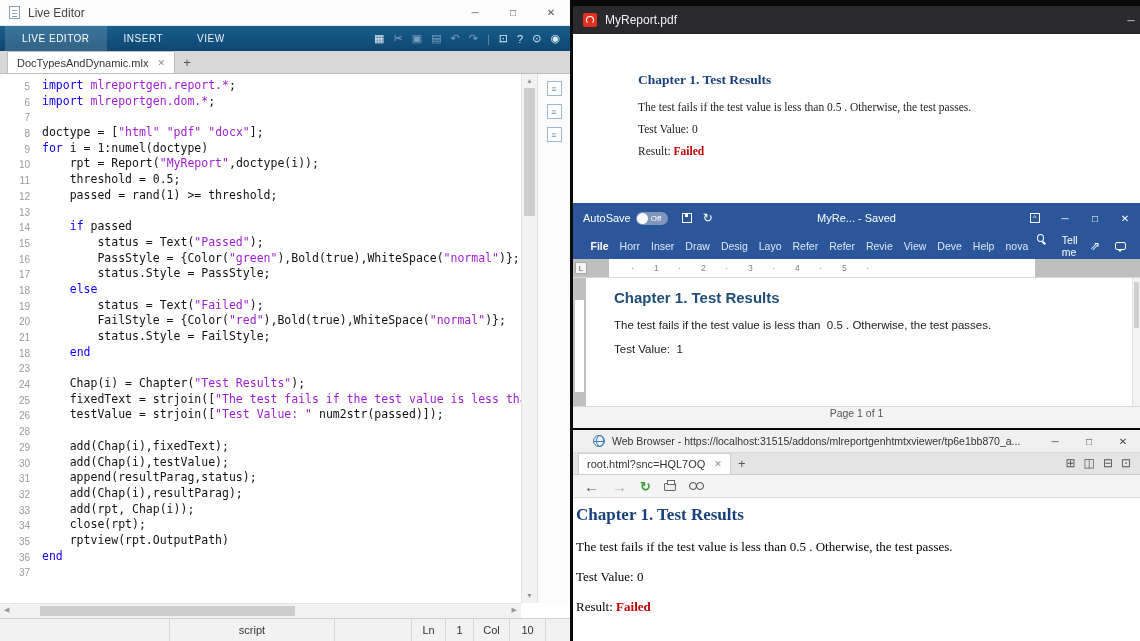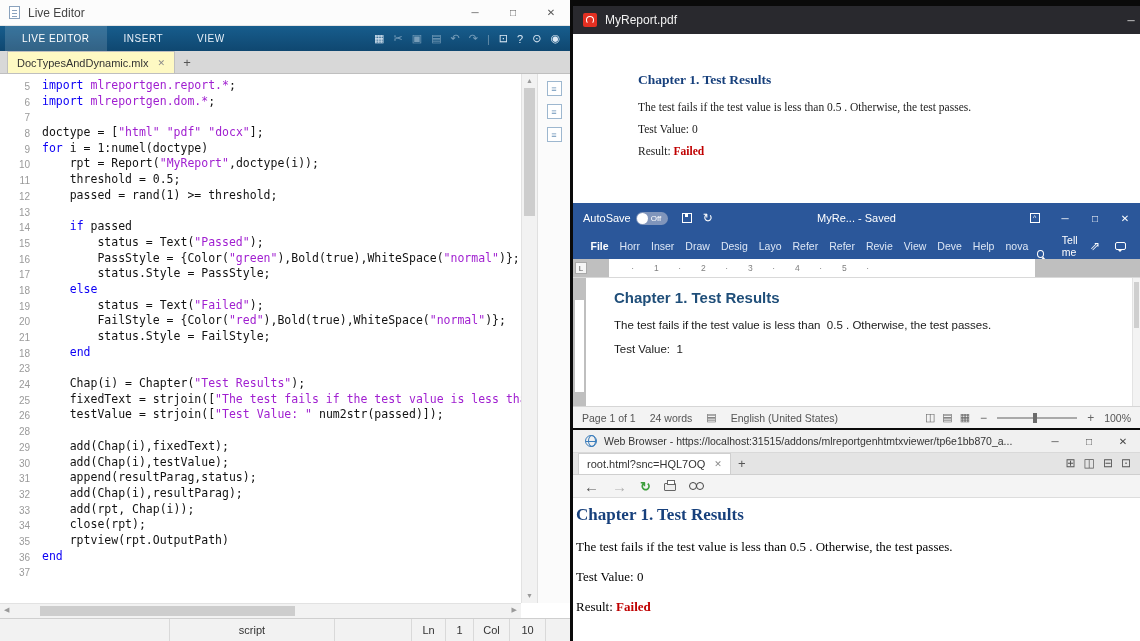--- a/index.html
+++ b/index.html
@@ -20,21 +20,21 @@
   .icon-mldoc{width:11px;height:13px;border:1px solid #8aa2bd;background:#fff;margin-right:8px;position:relative;flex:none;}
   .icon-mldoc::before{content:"";position:absolute;left:2px;top:3px;right:2px;height:1px;background:#8aa2bd;box-shadow:0 3px 0 #8aa2bd,0 6px 0 #8aa2bd;}
   .ml-toolstrip{height:25px;background:linear-gradient(#175d8d,#0f4770);display:flex;align-items:stretch;color:#fff;}
   .ml-tabs{display:flex;padding-left:5px;}
   .ml-tab{padding:0 17px;display:flex;align-items:center;font-size:10px;letter-spacing:.5px;color:#e8f1fa;}
   .ml-tab.active{background:rgba(255,255,255,.15);color:#fff;}
   .ml-ts-icons{margin-left:auto;display:flex;align-items:center;gap:9px;padding-right:10px;font-size:11px;color:#dce9f5;}
   .ts-icon.dim{opacity:.5;}
   .ts-div{color:rgba(255,255,255,.35);}
   .ml-tabbar{height:23px;background:#d8d8d8;border-bottom:1px solid #bfbfbf;display:flex;align-items:flex-end;padding-left:7px;}
-  .ml-doctab{height:22px;background:#fef9c3;border:1px solid #bfbfbf;border-bottom:none;display:flex;align-items:center;gap:9px;padding:0 9px;font-size:11px;color:#333;}
+  .ml-doctab{height:22px;background:#ffffff;border:1px solid #bfbfbf;border-bottom:none;display:flex;align-items:center;gap:9px;padding:0 9px;font-size:11px;color:#333;}
   .tab-close{color:#8a8a8a;font-size:9px;}
   .ml-newtab{width:24px;height:22px;display:flex;align-items:center;justify-content:center;color:#555;font-size:13px;}
   .ml-code{position:absolute;left:0;top:74px;right:49px;bottom:38px;overflow:hidden;padding-top:4px;background:#fff;}
   .code-line{display:flex;height:15.7px;white-space:pre;font-family:"DejaVu Sans Mono",monospace;font-size:11.5px;line-height:15.7px;}
   .line-num{flex:none;width:30px;text-align:right;color:#9a9a9a;font-size:10px;padding-top:1px;font-family:"Liberation Sans",sans-serif;}
   .line-txt{padding-left:12px;}
   .kw{color:var(--kw);}
   .str{color:var(--str);}
   .pln{color:#121212;}
   .ml-vscroll{position:absolute;top:74px;right:33px;width:16px;bottom:38px;background:#f2f2f2;border-left:1px solid #e2e2e2;color:#9a9a9a;}
@@ -73,47 +73,47 @@
   .w-pill-label{font-size:8px;color:#fff;}
   .w-qat{display:flex;align-items:center;gap:11px;margin-left:14px;font-size:12px;}
   .icon-disk{width:10px;height:10px;border:1.5px solid #fff;display:inline-block;position:relative;}
   .icon-disk::before{content:"";position:absolute;top:0;left:2px;width:3px;height:3px;background:#fff;}
   .w-title{position:absolute;left:0;right:0;text-align:center;z-index:1;pointer-events:none;}
   .icon-ribbon{width:10px;height:10px;border:1px solid #fff;display:inline-block;position:relative;}
   .icon-ribbon::after{content:"^";position:absolute;left:2px;top:0px;font-size:7px;color:#fff;line-height:8px;}
   .w-ribbon{height:26px;background:var(--word-blue);display:flex;align-items:center;color:#dce6f5;font-size:10.5px;padding-left:12px;}
   .w-rtab{padding:0 5.5px;}
   .w-rtab.file{color:#fff;font-weight:bold;}
-  .w-tellme{display:flex;align-items:flex-end;gap:18px;margin-left:3px;color:#fff;}
+  .w-tellme{display:flex;align-items:flex-start;gap:18px;margin-left:3px;color:#fff;}
   .icon-search{width:8px;height:8px;border:1.5px solid #fff;border-radius:50%;position:relative;display:inline-block;}
   .icon-search::after{content:"";position:absolute;width:4px;height:1.5px;background:#fff;transform:rotate(45deg);right:-3px;bottom:-2px;}
   .w-ribbon-right{margin-left:auto;display:flex;align-items:center;gap:15px;padding-right:14px;color:#fff;font-size:12px;}
   .icon-comment{width:11px;height:8px;border:1.5px solid #fff;border-radius:2px;position:relative;display:inline-block;}
   .icon-comment::after{content:"";position:absolute;left:2px;bottom:-5px;border:2px solid transparent;border-top-color:#fff;}
   .w-ruler{position:absolute;left:0;top:56px;right:0;height:19px;background:#bfbfbf;border-bottom:1px solid #d9d9d9;}
   .w-ruler-page{position:absolute;left:36px;right:105px;top:0;bottom:0;background:#fff;}
   .w-ruler-nums{position:absolute;left:48px;top:0;bottom:0;display:flex;align-items:center;color:#808080;font-size:8.5px;}
   .w-ruler-nums span{display:inline-block;width:23.5px;text-align:center;}
   .w-tabstop{position:absolute;left:2px;top:3px;width:12px;height:12px;background:#f5f5f5;border:1px solid #a8a8a8;color:#555;font-size:8px;display:flex;align-items:center;justify-content:center;}
   .w-vruler{position:absolute;left:0;top:75px;width:13px;bottom:22px;background:#bfbfbf;}
   .w-vruler::before{content:"";position:absolute;left:2px;right:2px;top:22px;bottom:14px;background:#fff;}
   .w-doc{position:absolute;left:13px;top:75px;right:8px;bottom:22px;background:#fff;padding:11px 0 0 28px;}
   .w-docscroll{position:absolute;right:0;top:75px;width:8px;bottom:22px;background:#f3f3f3;border-left:1px solid #e3e3e3;}
   .w-docthumb{position:absolute;left:1px;right:1px;top:4px;height:46px;background:#cfcfcf;}
   .w-h1{font-size:15px;font-weight:bold;color:var(--word-heading);}
   .w-p{font-size:11.5px;color:#1a1a1a;margin-top:12px;white-space:pre-wrap;}
   .w-p.body{margin-top:13px;}
-  .w-status{position:absolute;left:0;right:0;bottom:0;height:22px;background:#f3f3f3;border-top:1px solid #d6d6d6;display:flex;align-items:center;font-size:10.5px;color:#555;padding:0 9px;gap:14px;}
+  .w-status{position:absolute;left:0;right:0;bottom:0;height:22px;background:#f3f3f3;border-top:1px solid #d6d6d6;display:flex;align-items:center;font-size:10.5px;color:#555;padding:0 9px;gap:14px;flex-direction:column;}
   .w-status-right{margin-left:auto;display:flex;align-items:center;gap:10px;}
   .w-vicons{display:flex;gap:7px;font-size:11px;color:#666;}
   .w-zoom-slider{width:80px;height:2px;background:#a9a9a9;position:relative;display:inline-block;}
   .w-zoom-knob{position:absolute;left:36px;top:-4px;width:4px;height:10px;background:#6b6b6b;}
 
   
-  .b-titlebar{height:23px;background:#f0f0f0;border-bottom:1px solid #d9d9d9;display:flex;align-items:center;padding-left:12px;gap:7px;font-size:10.5px;color:#333;}
+  .b-titlebar{height:23px;background:#f0f0f0;border-bottom:1px solid #d9d9d9;display:flex;align-items:center;padding-left:20px;gap:7px;font-size:10.5px;color:#333;}
   .b-titlebar .ctl{width:34px;color:#444;}
   .b-title{flex:1;overflow:hidden;white-space:nowrap;}
   .icon-globe{width:12px;height:12px;border:1px solid #3b7dbb;border-radius:50%;position:relative;flex:none;}
   .icon-globe::before{content:"";position:absolute;left:0;right:0;top:50%;height:1px;background:#3b7dbb;}
   .icon-globe::after{content:"";position:absolute;left:50%;top:-1px;bottom:-1px;width:6px;margin-left:-3px;border:1px solid #3b7dbb;border-radius:50%;}
   .b-tabbar{height:22px;background:#e4e4e4;display:flex;align-items:flex-end;padding-left:5px;border-bottom:1px solid #cfcfcf;}
   .b-tab{height:21px;background:#fff;border:1px solid #cfcfcf;border-bottom:none;display:flex;align-items:center;gap:9px;padding:0 8px;font-size:11px;color:#333;}
   .b-newtab{width:22px;height:21px;display:flex;align-items:center;justify-content:center;color:#555;font-size:13px;}
   .b-tiles{margin-left:auto;display:flex;gap:8px;padding:0 9px 4px 0;color:#555;font-size:12px;}
   .b-toolbar{height:23px;background:#f4f4f4;border-bottom:1px solid #ddd;display:flex;align-items:center;gap:13px;padding-left:11px;}

